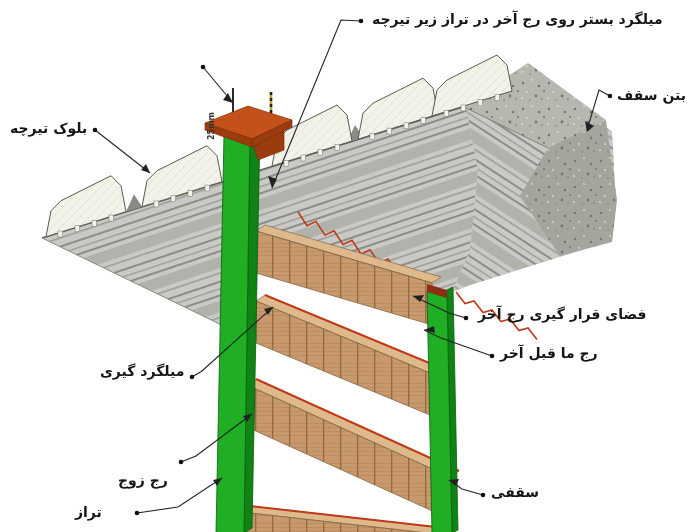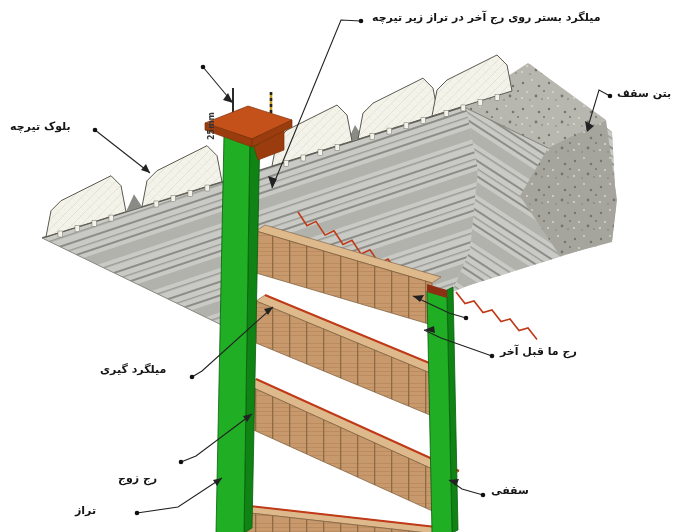--- a/index.html
+++ b/index.html
@@ -1,19 +1,19 @@
 <!DOCTYPE html>
 <html lang="fa" style="--ceil: #c9c9c5; --rib_dark: #8d8d88; --rib_mid: #9a9a95; --rib_band: #b2b2ac; --concrete: #b7b6af; --concrete_dot: #75756d; --blockc: #f3f3ea; --block_edge: #595950; --brick: #c8996c; --brick_joint: #8f6b44; --brick_mesh: #b9895c; --brick_top: #ddb98c; --green: #1fae24; --green_dark: #0f8414; --green_edge: #0a5c0e; --plate: #c5511a; --plate_dark: #9a3c0d; --rebar: #c03a18; --rebar_dark: #8c2f12; --leader: #222222; --rod_gold: #c89a1e;"><head>
 <meta charset="utf-8">
 <style>
   html,body{margin:0;padding:0;background:#fff;}
   .stage{position:relative;width:691px;height:532px;background:#fff;overflow:hidden;
          font-family:"DejaVu Sans",sans-serif;}
   svg{position:absolute;left:0;top:0;}
-  .lbl{position:absolute;font-size:11px;font-weight:bold;color:#151515;direction:rtl;
+  .lbl{position:absolute;font-size:14px;font-weight:bold;color:#151515;direction:rtl;
        white-space:nowrap;letter-spacing:0;}
   .dim{position:absolute;left:207px;top:140px;font-size:8px;color:#333;font-weight:bold;
        transform:rotate(-90deg);transform-origin:left top;direction:ltr;}
   
   .p-ceil{fill:var(--ceil)} .p-ribd{fill:var(--rib_dark)} .p-ribm{fill:var(--rib_mid)}
   .p-band{fill:var(--rib_band)}
   .p-brick{fill:var(--brick)} .p-joint{fill:var(--brick_joint)} .p-mesh{fill:var(--brick_mesh)}
   .p-block{fill:var(--blockc)} .p-blockline{stroke:#e2e2d6;stroke-width:1;fill:none}
   .p-dot{fill:var(--concrete_dot)} .p-dotl{fill:#d9d9d0}
   .ceilbase{fill:var(--ceil)}
@@ -206,20 +206,21 @@
     <path class="arrow" d="M273 307 L264 309 L268 315 Z"></path>
     <path class="arrow" d="M252 414 L243 416 L247 422 Z"></path>
     <path class="arrow" d="M222 478 L213 480 L217 486 Z"></path>
     <path class="arrow" d="M449 480 L459 479 L456 486 Z"></path>
   </g>
 </svg>
 
 <div class="lbl" style="left:372px;top:11px">میلگرد بستر روی رج آخر در تراز زیر تیرچه</div>
 <div class="lbl" style="left:10px;top:120px">بلوک تیرچه</div>
 <div class="lbl" style="left:617px;top:87px">بتن سقف</div>
+<div class="lbl" style="left:478px;top:306px">فضای قرار گیری رج آخر</div>
 <div class="lbl" style="left:500px;top:345px">رج ما قبل آخر</div>
 <div class="lbl" style="left:100px;top:363px">میلگرد گیری</div>
 <div class="lbl" style="left:118px;top:472px">رج زوج</div>
 <div class="lbl" style="left:75px;top:504px">تراز</div>
 <div class="lbl" style="left:491px;top:484px">سقفی</div>
 <div class="dim">25mm</div>
 
 </div>
 
 </body></html>

